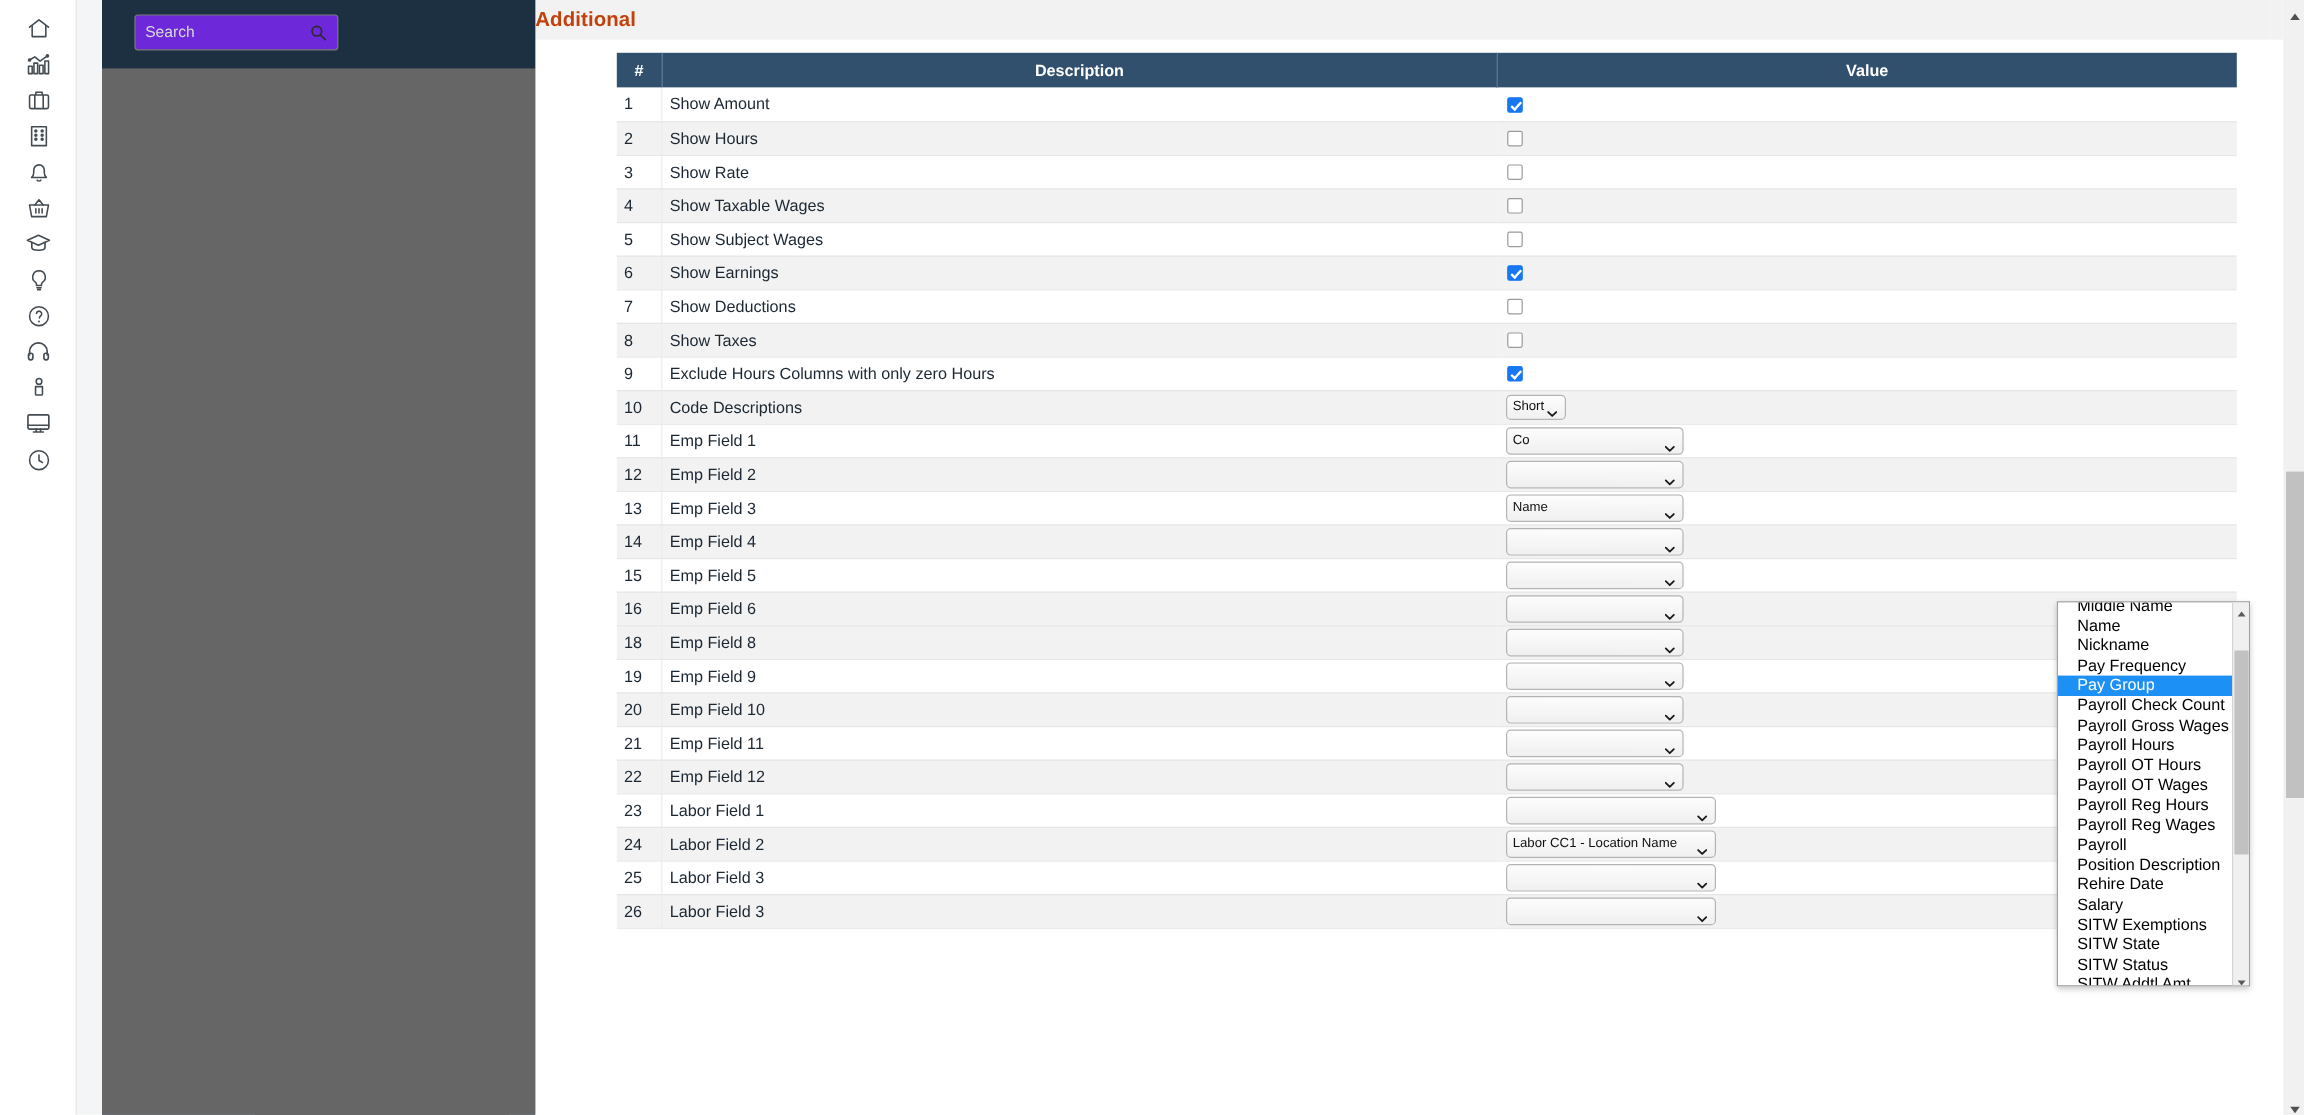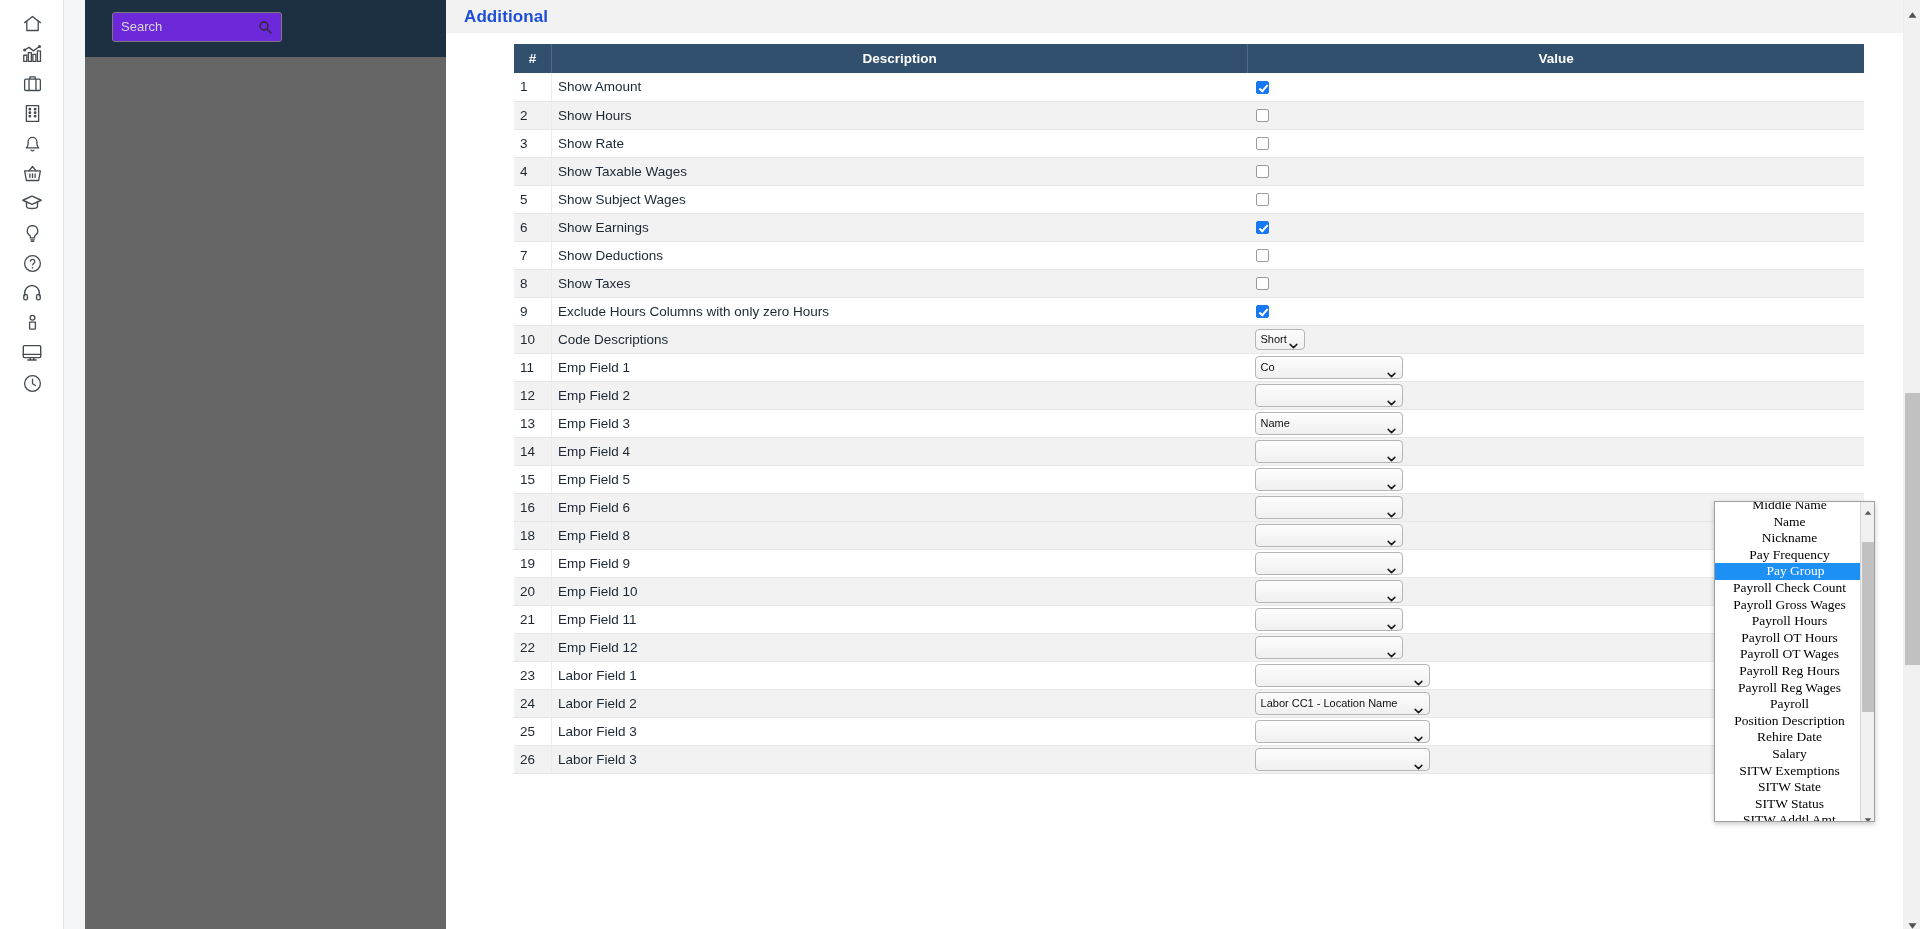--- a/index.html
+++ b/index.html
@@ -97,22 +97,22 @@
   }
   .section-head {
     position: absolute;
     left: 0; top: 0;
     width: 1446px; height: 33px;
     background: #f2f2f2;
     display: flex;
     align-items: center;
   }
   .section-title {
-    margin-left: 18px;
-    color: #1d4ed8;
+    margin-left: 0;
+    color: #c2410c;
     font-size: 17px;
     font-weight: bold;
     letter-spacing: 0.1px;
   }
 
   
   .table-wrap {
     position: absolute;
     left: 68px; top: 44px;
     width: 1350px;
@@ -223,26 +223,25 @@
     overflow: hidden;
   }
   .dd-scroll {
     position: absolute;
     left: 0; top: -5px;
     width: 146px;
   }
   .dd-item {
     height: 16.6px;
     line-height: 16.6px;
-    padding-left: 3px;
+    padding-left: 16px;
     font-size: 13.5px;
     color: #000000;
     white-space: nowrap;
-    font-family: Liberation Serif, serif;
-    text-align: center;
+    font-family: Liberation Sans, sans-serif;
   }
   .dd-item.selected {
     background: #1d90f5;
     color: #ffffff;
     width: 158px;
   }
   .dd-bar {
     position: absolute;
     right: 0; top: 0;
     width: 14px; height: 321px;

